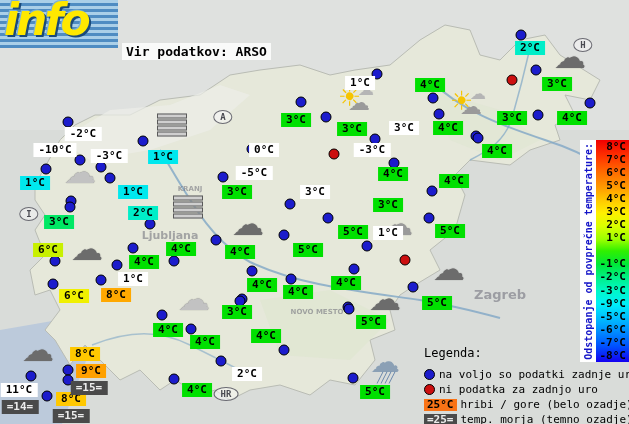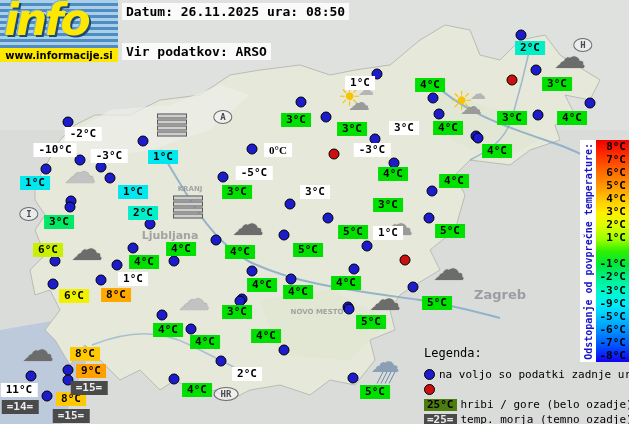--- a/index.html
+++ b/index.html
@@ -65,21 +65,21 @@
 
   
   #legend{left:424px;top:346px;width:205px;font-size:11px;color:#000;}
   #legend-title{font-size:12px;margin-bottom:7px;}
   .lrow{display:flex;align-items:center;height:15px;white-space:nowrap;}
   .licon{flex:0 0 auto;margin-right:4px;}
   .licon.dotblue,.licon.dotred{width:9px;height:9px;border-radius:50%;border:1px solid #000;}
   .licon.dotblue{background:#1c1ccc;}
   .licon.dotred{background:#cc0f0f;}
   .licon.box{font-size:11px;font-weight:bold;padding:0 3px;line-height:12px;}
-  .licon.box.white{background:#4d7c0f;color:#000;}
+  .licon.box.white{background:#f97316;color:#000;}
   .licon.box.dark{background:#4a4a4a;color:#ececec;}
 </style>
 </head>
 <body>
 
 <div id="stage">
 
   <svg id="bg" viewBox="0 0 629 424" xmlns="http://www.w3.org/2000/svg">
     <rect x="0" y="0" width="629" height="424" fill="#d9dcd9"></rect>
     <rect x="0" y="0" width="629" height="130" fill="#dfe1df"></rect>
@@ -229,21 +229,21 @@
       <div class="dot red" style="left: 334px; top: 154px;"></div>
       <div class="dot red" style="left: 512px; top: 80px;"></div>
       <div class="dot red" style="left: 405px; top: 260px;"></div>
     </div>
 
   <div id="labels">
       <div class="tlabel" style="left: 83px; top: 134px; background: rgb(255, 255, 255);">-2°C</div>
       <div class="tlabel" style="left: 55px; top: 150px; background: rgb(255, 255, 255);">-10°C</div>
       <div class="tlabel" style="left: 109px; top: 156px; background: rgb(255, 255, 255);">-3°C</div>
       <div class="tlabel" style="left: 360px; top: 83px; background: rgb(255, 255, 255);">1°C</div>
-      <div class="tlabel" style="left: 278px; top: 150px; background: rgb(255, 255, 255); font-family: Liberation Serif, serif;">0°C</div>
+      <div class="tlabel" style="left: 264px; top: 150px; background: rgb(255, 255, 255);">0°C</div>
       <div class="tlabel" style="left: 254px; top: 173px; background: rgb(255, 255, 255);">-5°C</div>
       <div class="tlabel" style="left: 372px; top: 150px; background: rgb(255, 255, 255);">-3°C</div>
       <div class="tlabel" style="left: 404px; top: 128px; background: rgb(255, 255, 255);">3°C</div>
       <div class="tlabel" style="left: 315px; top: 192px; background: rgb(255, 255, 255);">3°C</div>
       <div class="tlabel" style="left: 388px; top: 233px; background: rgb(255, 255, 255);">1°C</div>
       <div class="tlabel" style="left: 133px; top: 279px; background: rgb(255, 255, 255);">1°C</div>
       <div class="tlabel" style="left: 247px; top: 374px; background: rgb(255, 255, 255);">2°C</div>
       <div class="tlabel" style="left: 19px; top: 390px; background: rgb(255, 255, 255);">11°C</div>
       <div class="tlabel" style="left: 163px; top: 157px; background: rgb(0, 232, 238);">1°C</div>
       <div class="tlabel" style="left: 35px; top: 183px; background: rgb(0, 232, 238);">1°C</div>
@@ -287,26 +287,22 @@
       <div class="tlabel" style="left: 91px; top: 371px; background: rgb(255, 160, 0);">9°C</div>
       <div class="tlabel" style="left: 71px; top: 399px; background: rgb(255, 200, 0);">8°C</div>
       <div class="tlabel darkbox" style="left: 89px; top: 388px; background: rgb(74, 74, 74);">=15=</div>
       <div class="tlabel darkbox" style="left: 71px; top: 416px; background: rgb(74, 74, 74);">=15=</div>
       <div class="tlabel darkbox" style="left: 20px; top: 407px; background: rgb(74, 74, 74);">=14=</div>
     </div>
 
   <div class="abs" id="logo">
     <div id="logo-stripes"></div>
     <div id="logo-word">info</div>
-    <div id="logo-bar">
-      <span id="logo-url">www.informacije.si</span>
-    </div>
   </div>
 
-  <div class="hline" style="top:3px;">Datum: 26.11.2025 ura: 08:50</div>
   <div class="hline" style="top:43px;">Vir podatkov: ARSO</div>
 
   <div class="abs" id="scale-title-box">
     <span id="scale-title">Odstopanje od povprečne temperature:</span>
   </div>
   <div class="abs" id="scale-grad">
       <div class="srow">8°C</div>
       <div class="srow">7°C</div>
       <div class="srow">6°C</div>
       <div class="srow">5°C</div>
@@ -327,20 +323,21 @@
 
   <div class="abs" id="legend">
     <div id="legend-title">Legenda:</div>
     <div id="legend-items">
         <div class="lrow">
           <div class="licon dotblue"></div>
           <div>na voljo so podatki zadnje ure</div>
         </div>
         <div class="lrow">
           <div class="licon dotred"></div>
+          <div>ni podatka za zadnjo uro</div>
         </div>
         <div class="lrow">
           <div class="licon box white">25°C</div>
           <div>hribi / gore (belo ozadje)</div>
         </div>
         <div class="lrow">
           <div class="licon box dark">=25=</div>
           <div>temp. morja (temno ozadje)</div>
         </div>
       </div>

